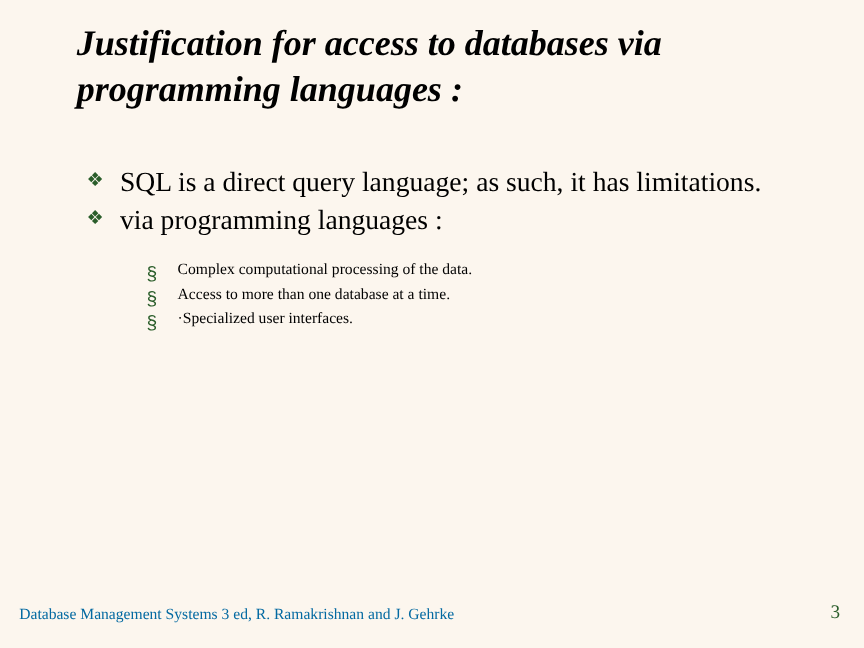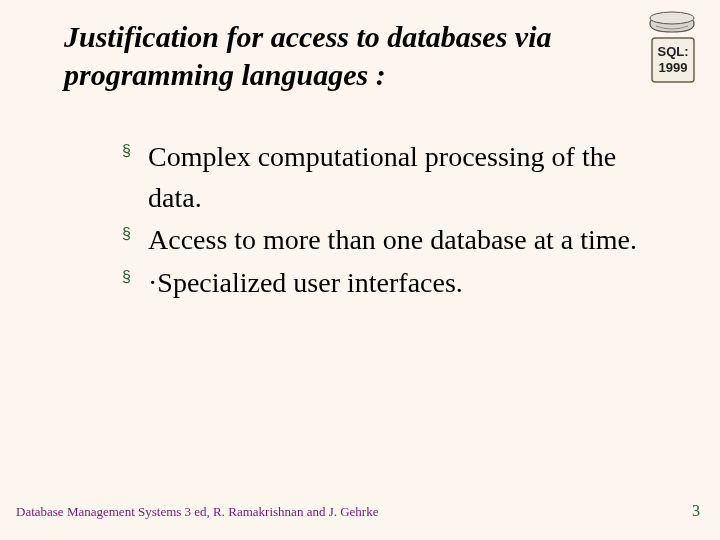--- a/index.html
+++ b/index.html
@@ -48,21 +48,21 @@
     content: "❖";
     position: absolute;
     left: 0;
     top: 0;
     font-size: 16px;
     color: #2a5d2a;
     line-height: 28px;
   }
   .bullets-l2 {
     list-style: none;
-    font-size: 28px;
+    font-size: 13px;
     line-height: 1.45;
     margin-left: 58px;
   }
   .bullets-l2 > li {
     position: relative;
     padding-left: 26px;
     margin-bottom: 2px;
   }
   .bullets-l2 > li::before {
     content: "§";
@@ -73,48 +73,42 @@
     color: #2a5d2a;
     line-height: 28px;
     font-family: Arial, sans-serif;
   }
   .footer {
     position: absolute;
     left: 16px;
     bottom: 20px;
     right: 18px;
     font-size: 13px;
-    color: #701a75;
+    color: #0369a1;
   }
   .page-num {
     position: absolute;
     right: 20px;
     bottom: 20px;
     font-size: 16px;
     color: #2a5d2a;
   }
 </style>
 </head>
 <body>
 
 <div class="slide">
 
-  <div class="logo">
-    <svg width="58" height="78" viewBox="0 0 58 78">
-      <path d="M 6 14 Q 6 4 28 4 Q 50 4 50 14 L 50 14 Q 50 22 28 22 Q 6 22 6 14 Z" fill="#d9d5cc" stroke="#555" stroke-width="1.2"></path>
-      <ellipse cx="28" cy="8" rx="22" ry="6" fill="#e8e4db" stroke="#555" stroke-width="1"></ellipse>
-      <path d="M 12 16 Q 28 22 44 16" fill="none" stroke="#777" stroke-width="0.8"></path>
-      <rect x="8" y="28" width="42" height="44" rx="3" fill="#f4efe4" stroke="#6a6248" stroke-width="1.5"></rect>
-      <text x="29" y="46" text-anchor="middle" font-family="Arial, sans-serif" font-weight="bold" font-size="13" fill="#222">SQL:</text>
-      <text x="29" y="62" text-anchor="middle" font-family="Arial, sans-serif" font-weight="bold" font-size="13" fill="#222">1999</text>
-    </svg>
-  </div>
 
   <h1 class="title">Justification for access to databases via programming languages :</h1>
 
+  <ul class="bullets-l1">
+    <li><span>SQL is a direct query language; as such, it has limitations.</span></li>
+    <li><span>via programming languages :</span></li>
+  </ul>
 
   <ul class="bullets-l2">
     <li><span>Complex computational processing of the data.</span></li>
     <li><span>Access to more than one database at a time.</span></li>
     <li><span>·Specialized user interfaces.</span></li>
   </ul>
 
   <div class="footer">Database Management Systems 3 ed,  R. Ramakrishnan and J. Gehrke</div>
   <div class="page-num">3</div>
 

